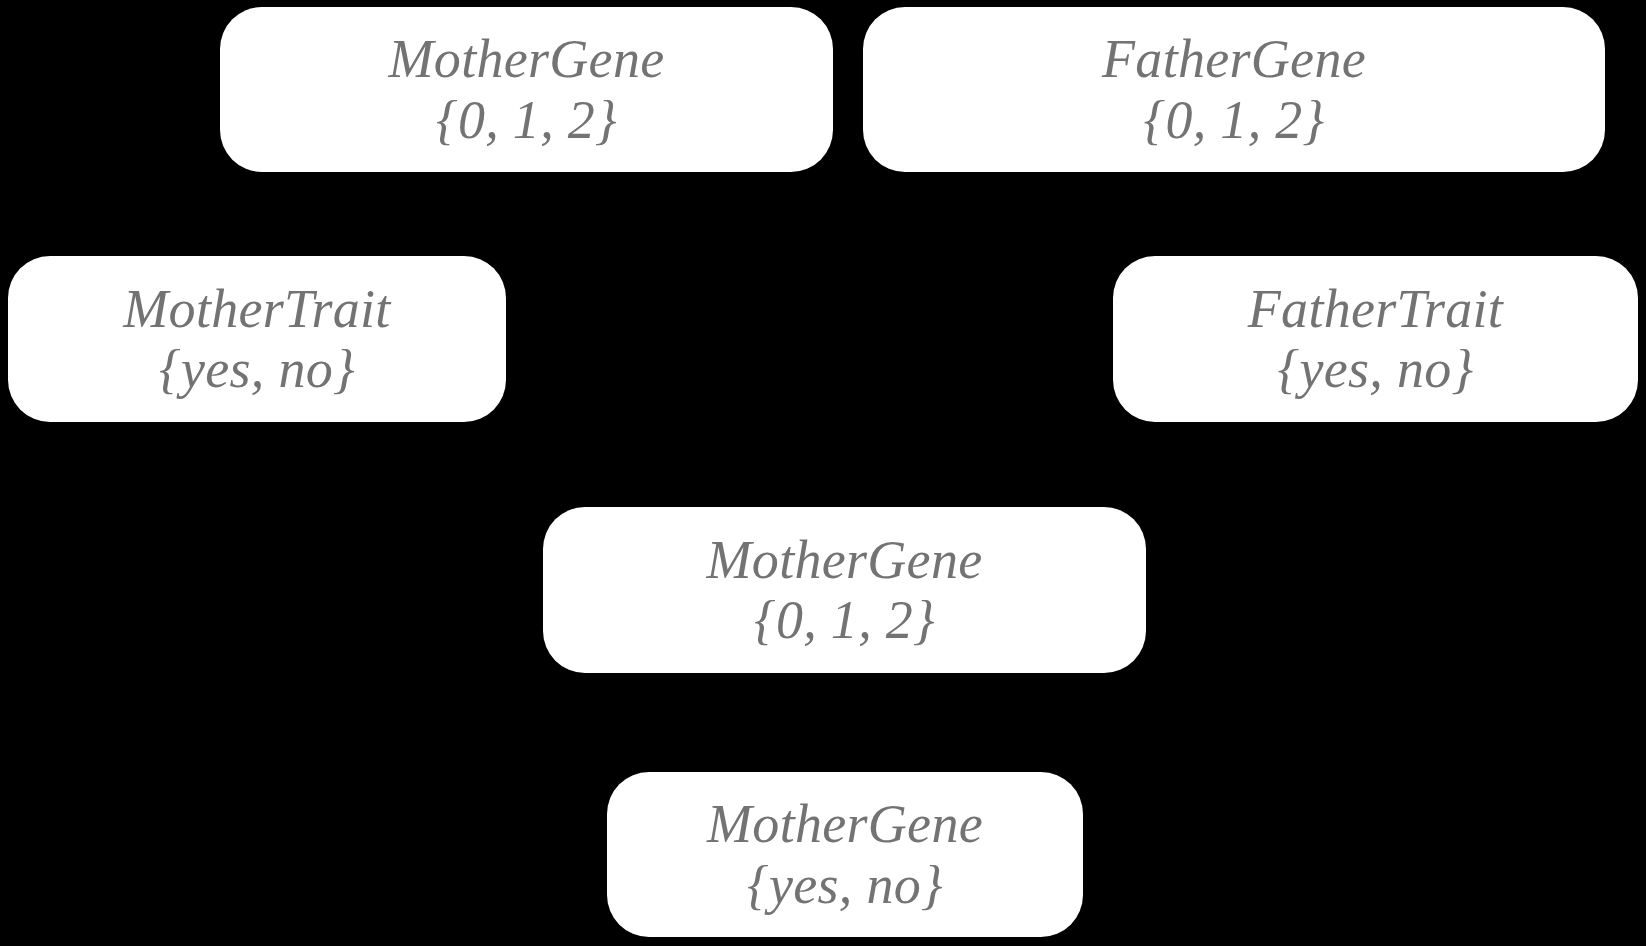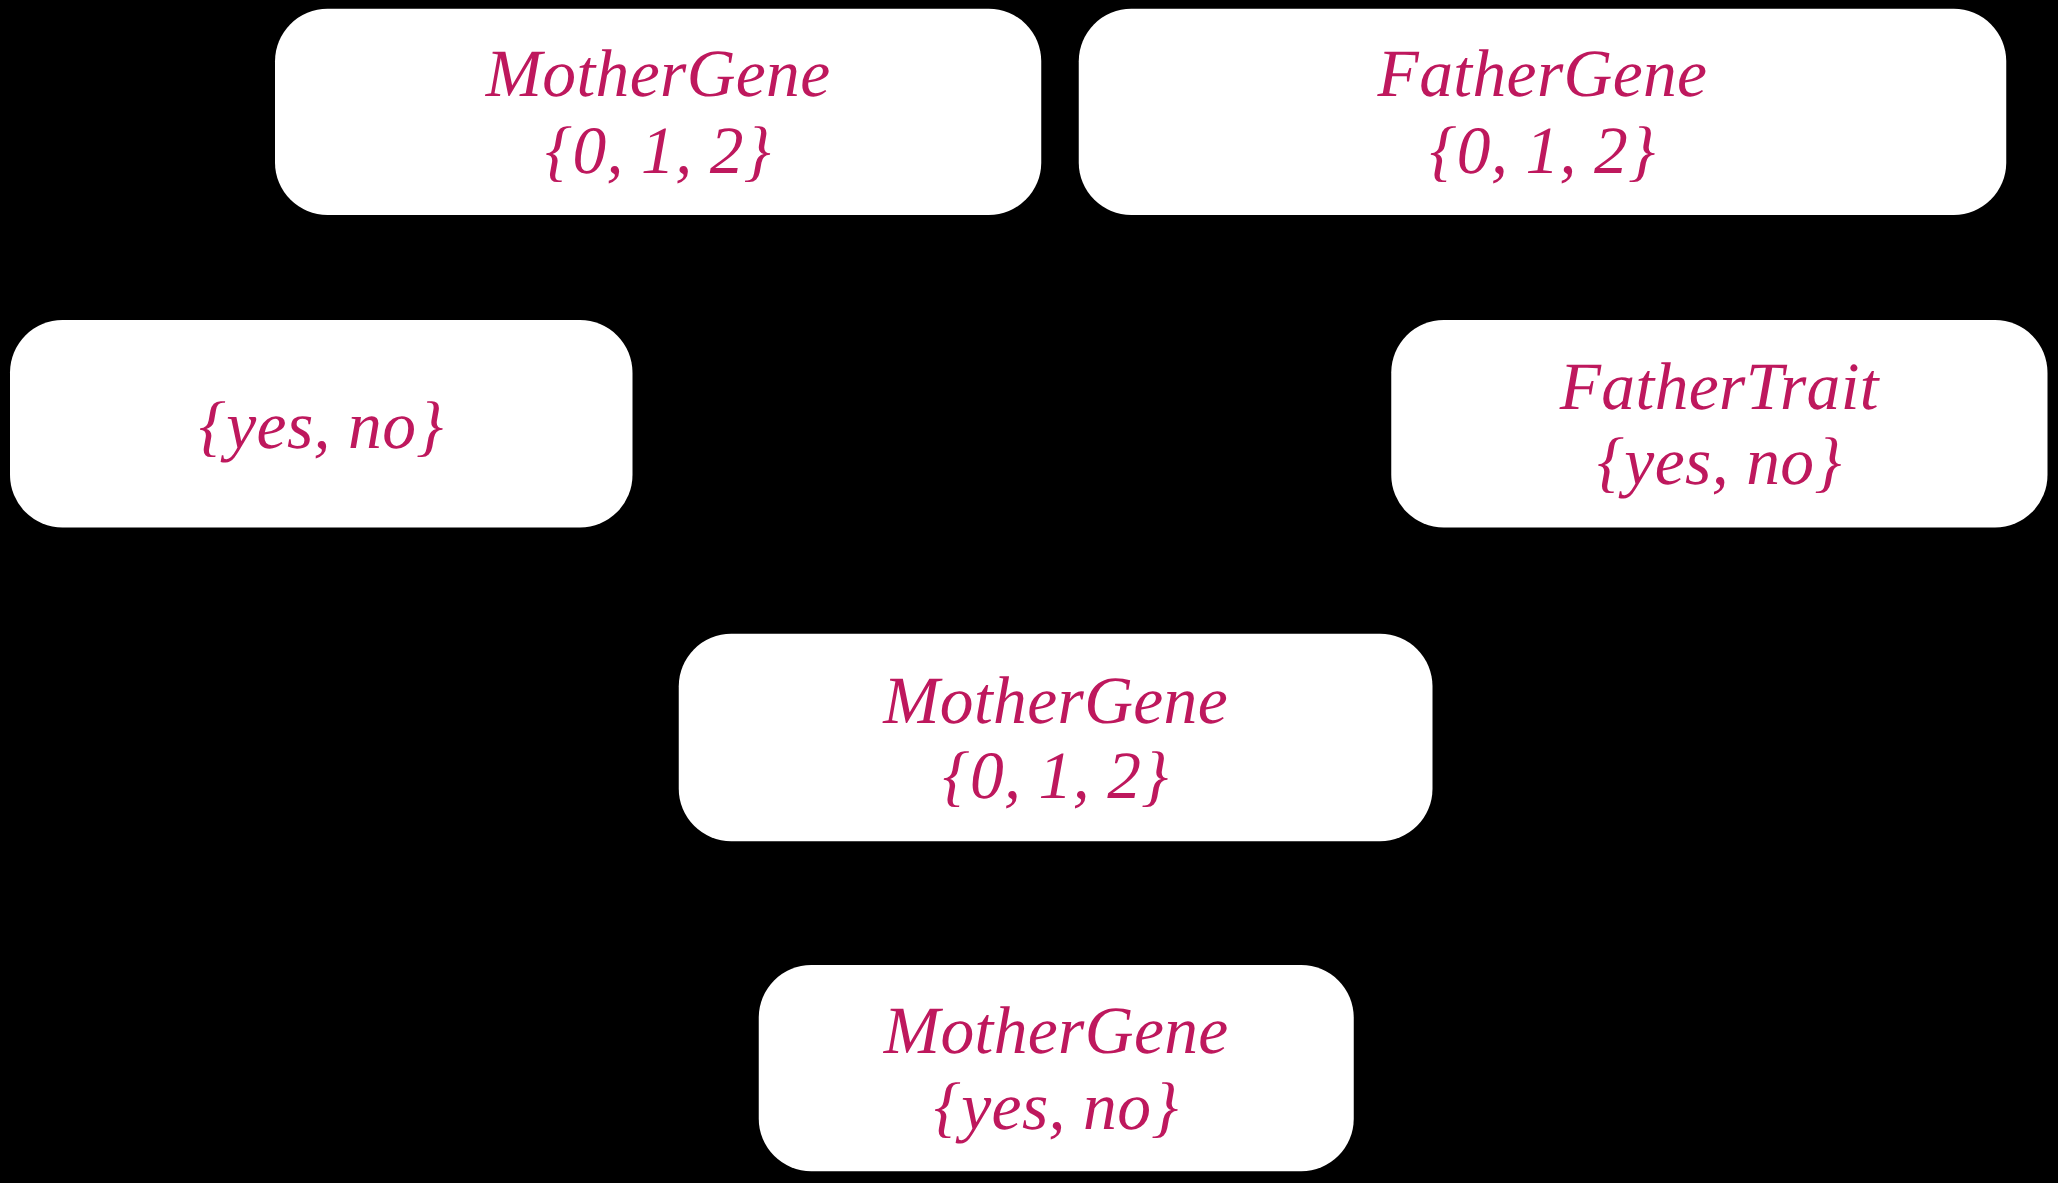--- a/index.html
+++ b/index.html
@@ -18,21 +18,21 @@
   }
   .node {
     position: absolute;
     background: #ffffff;
     border-radius: 42px;
     display: flex;
     flex-direction: column;
     align-items: center;
     justify-content: center;
     box-sizing: border-box;
-    color: #be185d;
+    color: #737373;
     text-align: center;
     line-height: 1.08;
     overflow: hidden;
   }
   .node .node-title {
     font-style: italic;
     font-size: 54px;
     letter-spacing: 0.3px;
     white-space: nowrap;
   }
@@ -60,20 +60,21 @@
     <span class="node-title">MotherGene</span>
     <span class="node-domain">{0, 1, 2}</span>
   </div>
 
   <div class="node" id="node-father-gene">
     <span class="node-title">FatherGene</span>
     <span class="node-domain">{0, 1, 2}</span>
   </div>
 
   <div class="node" id="node-mother-trait">
+    <span class="node-title">MotherTrait</span>
     <span class="node-domain">{yes, no}</span>
   </div>
 
   <div class="node" id="node-father-trait">
     <span class="node-title">FatherTrait</span>
     <span class="node-domain">{yes, no}</span>
   </div>
 
   <div class="node" id="node-child-gene">
     <span class="node-title">MotherGene</span>

